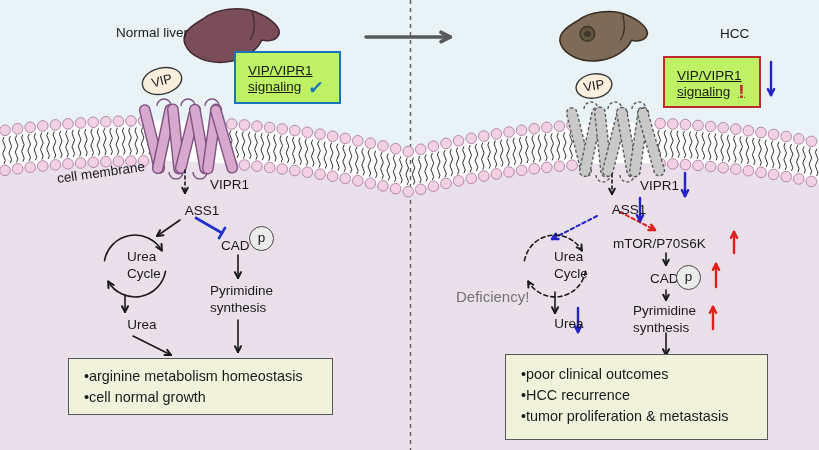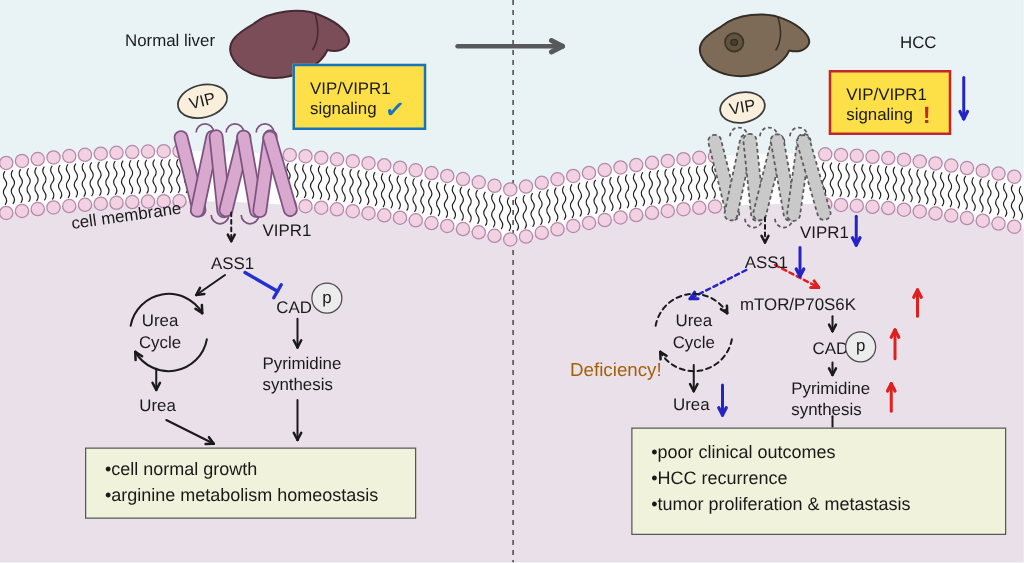--- a/index.html
+++ b/index.html
@@ -1,35 +1,35 @@
 <!DOCTYPE html>
 <html><head>
 <meta charset="utf-8">
 <style>
   html,body{margin:0;padding:0;}
   .stage{position:relative;width:819px;height:450px;background:#e9f3f6;overflow:hidden;
          font-family:"Liberation Sans",sans-serif;color:#1a1a1a;}
   .stage svg{position:absolute;left:0;top:0;}
   .lbl{position:absolute;font-size:13.5px;line-height:1.15;white-space:nowrap;z-index:5;}
-  .ctr{transform:translateX(-50%);text-align:center;}
+  .ctr{transform:translateX(-50%);margin-left:16px;}
   .tilt14{transform:translateX(-50%) rotate(-14deg);}
   .tilt10{transform:translateX(-50%) rotate(-10deg);}
   .tilt8{transform:translateX(-50%) rotate(-8deg);}
   .two{line-height:1.28;}
-  .sigbox{position:absolute;background:#fde047;z-index:5;font-size:13.5px;line-height:15.5px;
-          padding:10px 8px 8px 12px;box-sizing:border-box;}
+  .sigbox{position:absolute;background:#bef264;z-index:5;font-size:13.5px;line-height:15.5px;
+          padding:10px 8px 8px 12px;box-sizing:border-box;text-decoration:underline;}
   .sigbox.blue{border:2.5px solid #1a74bc;width:107px;height:53px;}
   .sigbox.red{border:2.5px solid #c1272d;width:98px;height:52px;}
   .check{color:#1a74bc;font-weight:bold;font-size:19px;margin-left:7px;vertical-align:-3px;display:inline-block;transform:rotate(6deg);}
   .bang{color:#c1272d;font-weight:bold;font-size:19px;margin-left:8px;vertical-align:-2px;}
   .outbox{position:absolute;background:#f1f2dc;border:1.5px solid #55585a;box-sizing:border-box;
           font-size:14.4px;line-height:21px;padding:7px 4px 0 15px;z-index:5;}
   .pcirc{position:absolute;width:25px;height:25px;border-radius:50%;border:1.5px solid #4a4a4a;
          background:#ececec;box-sizing:border-box;text-align:center;line-height:22px;font-size:13.5px;z-index:6;}
-  .red-text{color:#a16207;font-size:15px;}
+  .red-text{color:#737373;font-size:15px;}
 </style>
 </head>
 <body>
 
 <div class="stage">
 
   <svg width="819" height="450" viewBox="0 0 819 450">
     <g id="g-interior">
         <path d="M0,171 Q205,143 410,192 Q614.5,139 819,183 L819,450 L0,450 Z" fill="#eae0ea"></path>
         <path d="M0,131 Q205,103 410,152 Q614.5,99 819,143 L819,183 Q614.5,139 410,192 Q205,143 0,171 Z" fill="#fdfdfd"></path>
@@ -532,25 +532,25 @@
 
   <div class="lbl two" style="left:210px;top:282px">
     <div>Pyrimidine</div>
       <div>synthesis</div>
   </div>
   <div class="lbl two" style="left:633px;top:302px">
     <div>Pyrimidine</div>
       <div>synthesis</div>
   </div>
 
-  <div class="lbl" style="left:592px;top:236px">mTOR/P70S6K</div>
+  <div class="lbl" style="left:613px;top:236px">mTOR/P70S6K</div>
 
   <div class="outbox" style="left:68px;top:358px;width:265px;height:57px">
+    <div>•arginine metabolism homeostasis</div>
     <div>•cell normal growth</div>
-    <div>•arginine metabolism homeostasis</div>
-  </div>
-
-  <div class="outbox" style="left:505px;top:342px;width:300px;height:86px;padding-top:9px">
+  </div>
+
+  <div class="outbox" style="left:505px;top:354px;width:263px;height:86px;padding-top:9px">
     <div>•poor clinical outcomes</div>
     <div>•HCC recurrence</div>
     <div>•tumor proliferation &amp; metastasis</div>
   </div>
 </div>
 
 </body></html>

